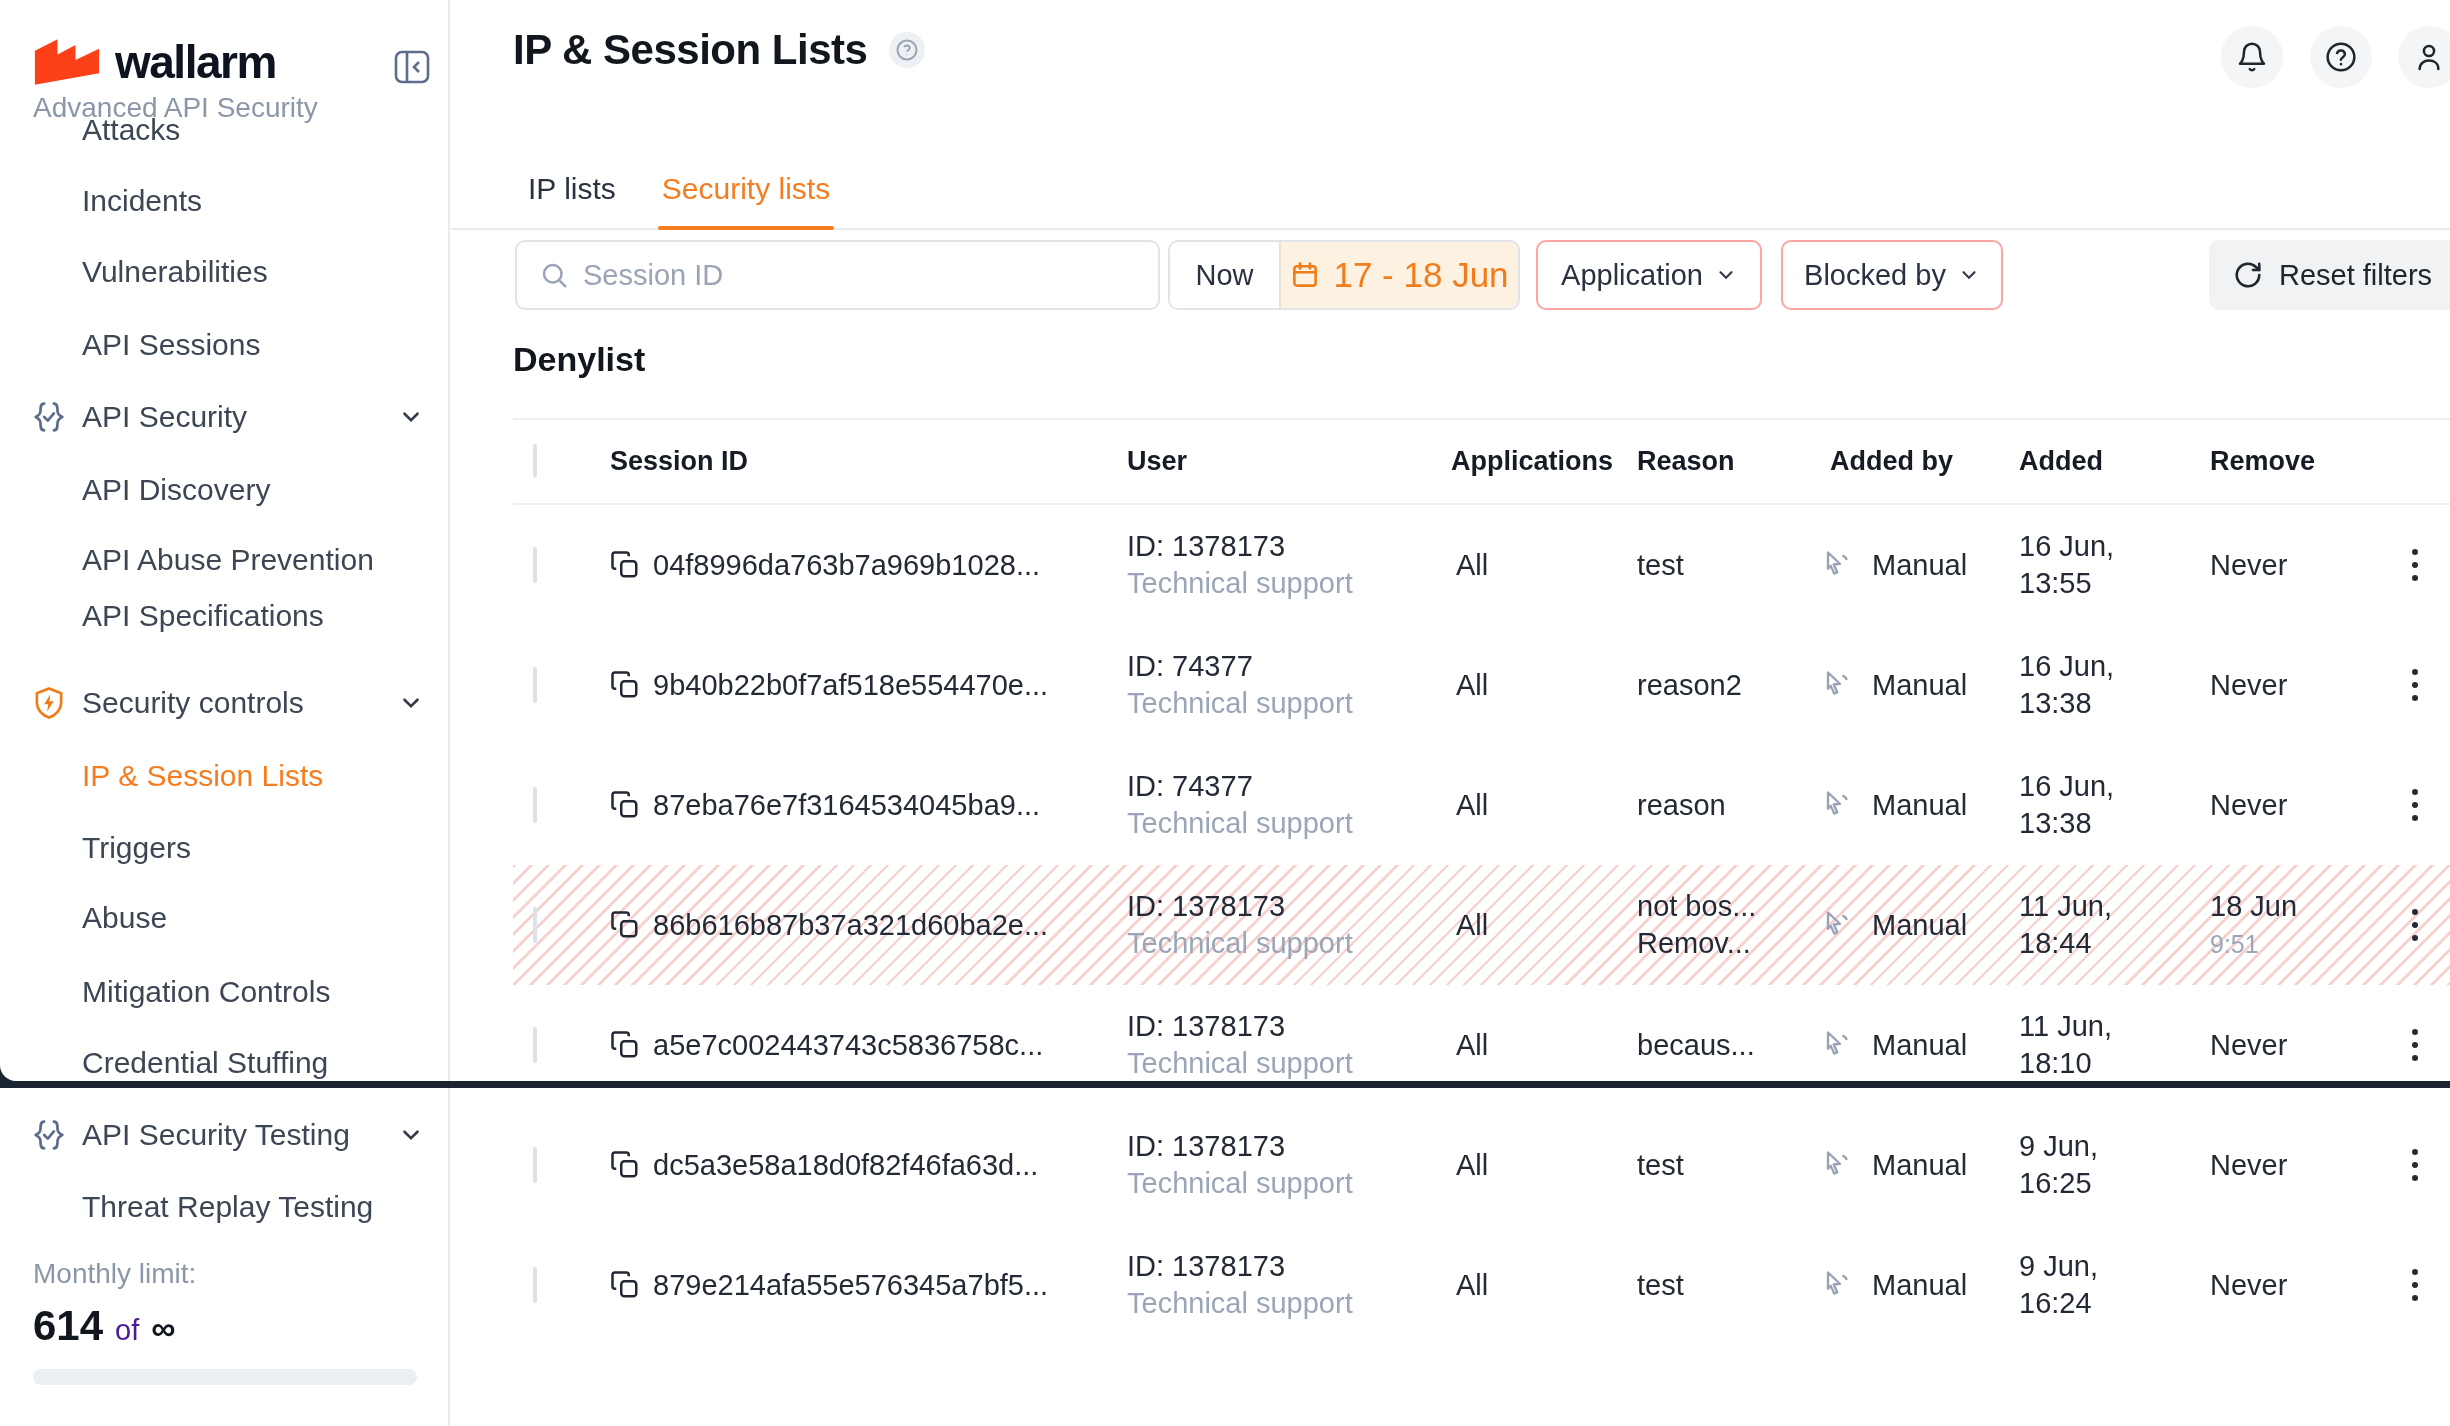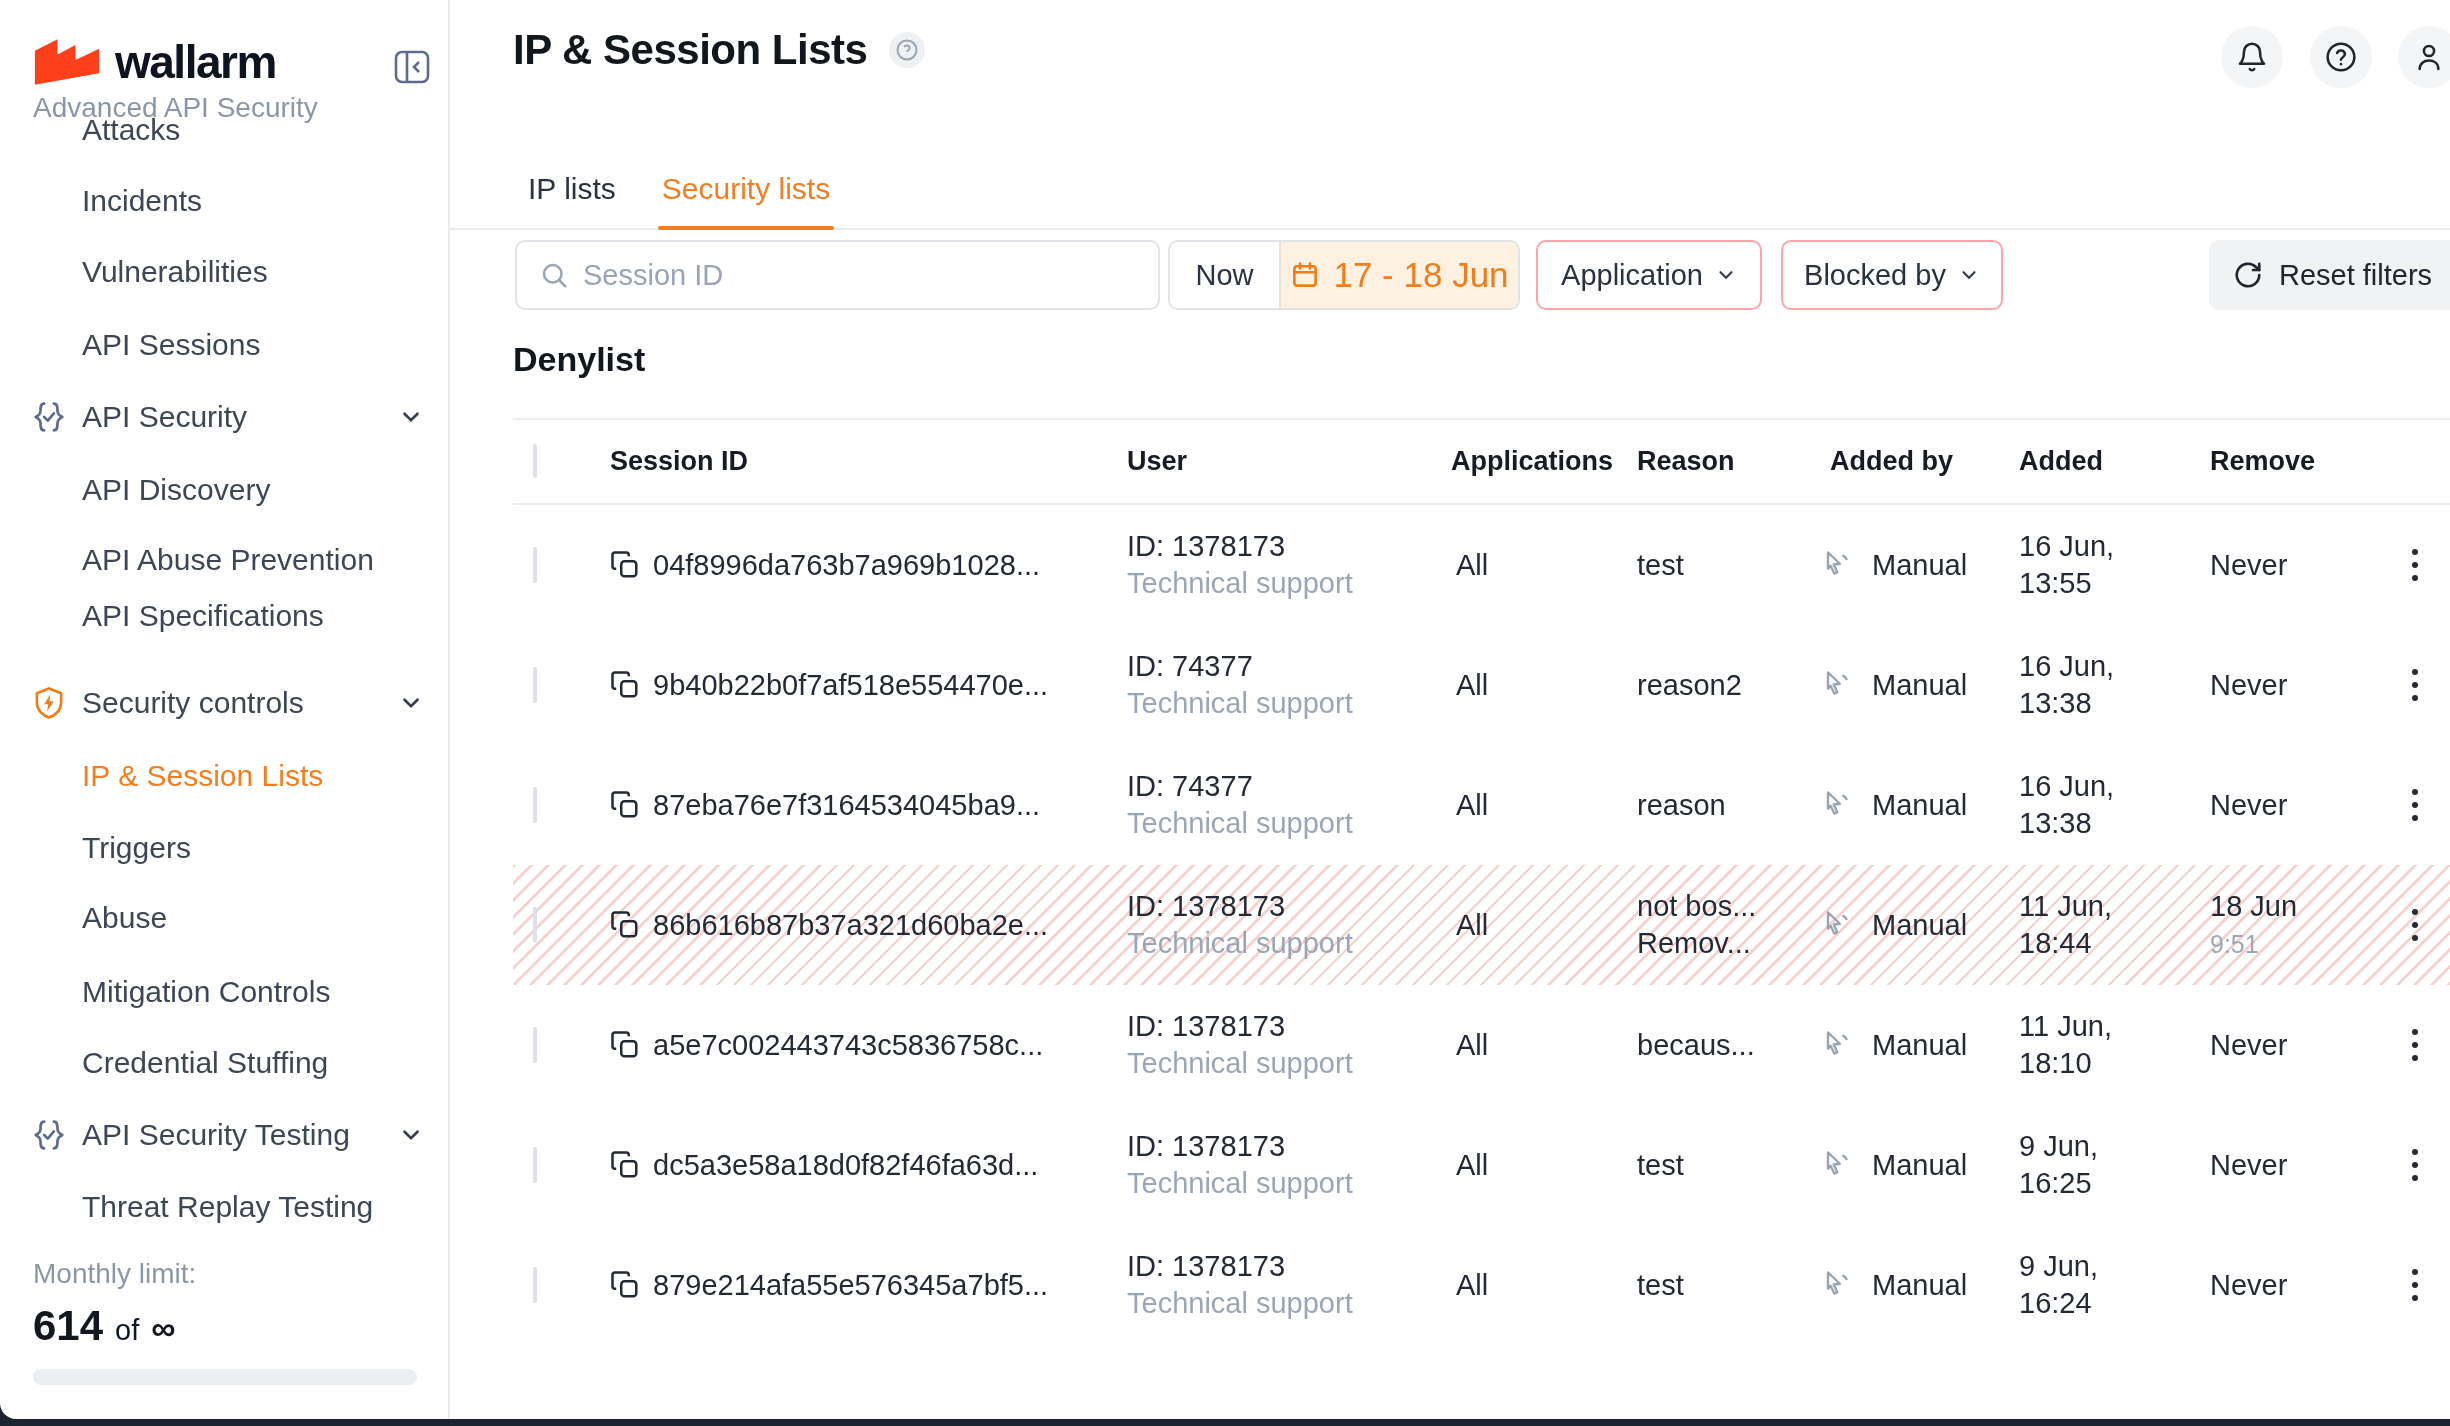--- a/index.html
+++ b/index.html
@@ -1,38 +1,38 @@
 <!DOCTYPE html>
 <html><head>
 <meta charset="utf-8">
 <style>
   * { margin:0; padding:0; box-sizing:border-box; }
   html,body { width:2450px; height:1426px; overflow:hidden; background:#fff;
     font-family:"Liberation Sans", sans-serif; color:#242b37; }
-  .screen { position:relative; width:2450px; height:1426px; background:#fff;padding-left:44px; }
+  .screen { position:relative; width:2450px; height:1088px; background:#fff;padding-left:44px; }
 
   
   #sidebar { position:absolute; left:0; top:0; width:450px; height:1426px;
     background:#fff; border-right:2px solid #e9ecef; }
   .brand-row { position:absolute; left:33px; top:36px; height:52px; display:flex; align-items:center; gap:14px; }
   .brand-name { font-size:46px; font-weight:700; letter-spacing:-1.5px; color:#0e1320; }
   .brand-sub { position:absolute; left:33px; top:92px; font-size:28px; color:#8b97a8; white-space:nowrap; }
   .collapse-btn { position:absolute; left:394px; top:50px; width:36px; height:34px; cursor:pointer; }
   .nav { position:absolute; left:0; top:112px; width:448px; height:1128px; overflow:hidden; }
   .nav-item { position:absolute; left:0; width:448px; height:60px; display:flex; align-items:center;
     font-size:30px; color:#3d4654; cursor:pointer; }
   .nav-item .lbl { position:absolute; left:82px; white-space:nowrap; }
   .nav-item .nav-ico { position:absolute; left:32px; width:34px; height:34px; display:flex; }
   .nav-item .chev { position:absolute; left:398px; width:26px; height:26px; display:flex; }
   .nav-item.active .lbl { color:#f57d1f; }
   .side-footer { position:absolute; left:0; top:1240px; width:448px; height:178px; background:#fff; }
   .limit-label { position:absolute; left:33px; top:18px; font-size:28px; color:#8b97a8; }
   .limit-value { position:absolute; left:33px; top:62px; display:flex; align-items:baseline; gap:12px; }
   .limit-num { font-size:42px; font-weight:700; color:#12161d; }
-  .limit-of { font-size:29px; color:#0f172a; }
+  .limit-of { font-size:29px; color:#4c1d95; }
   .limit-total { font-size:34px; font-weight:700; color:#12161d; }
   .limit-bar { position:absolute; left:33px; top:129px; width:384px; height:16px; border-radius:8px; background:#eceff2; }
 
   
   #main { position:absolute; left:450px; top:0; width:2000px; height:1426px; background:#fff; }
   .page-title-row { position:absolute; left:63px; top:26px; display:flex; align-items:center; gap:22px; }
   .page-title { font-size:42px; font-weight:700; letter-spacing:-0.5px; color:#12161d; white-space:nowrap; }
   .title-help { width:36px; height:36px; border-radius:50%; background:#eef1f4; display:flex;
     align-items:center; justify-content:center; cursor:pointer; }
   .round-btn { position:absolute; top:26px; width:62px; height:62px; border-radius:50%; background:#f4f5f6;

